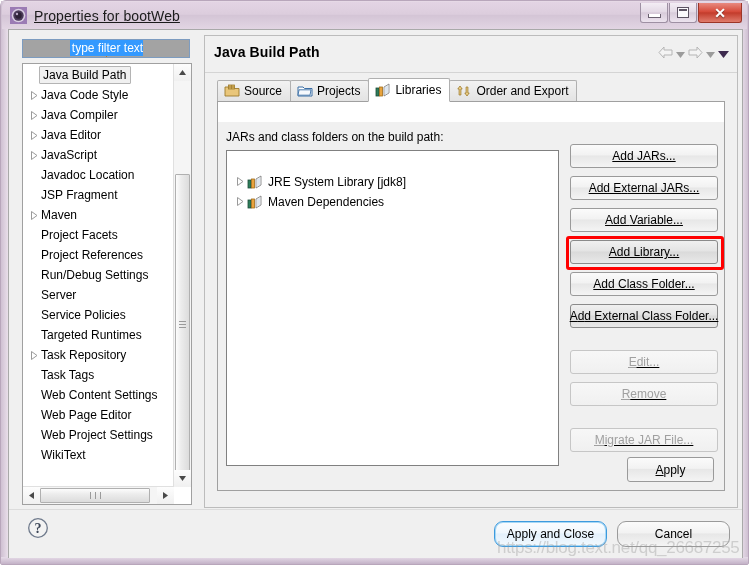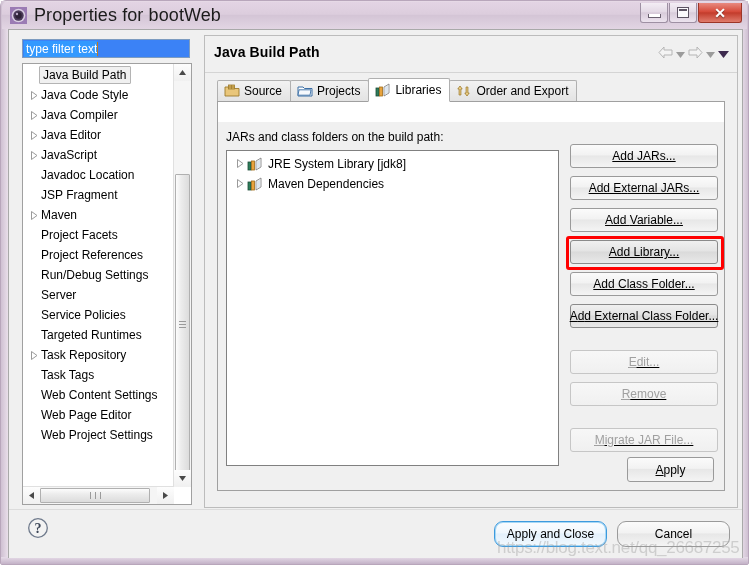--- a/index.html
+++ b/index.html
@@ -53,24 +53,25 @@
     display: flex;
     align-items: center;
   }
   .title-icon {
     width: 17px; height: 17px;
     margin-left: 8px; margin-right: 7px;
     flex: 0 0 auto;
     position: relative;
   }
   .title-text {
-    font-size: 18px;
+    font-size: 14px;
     color: #1b1b1b;
     letter-spacing: 0.1px;
     white-space: nowrap;
+    text-decoration: underline;
   }
   .win-buttons {
     position: absolute;
     right: 5px; top: 1px;
     display: flex;
     align-items: center;
   }
   .win-btn {
     width: 28px; height: 20px;
     margin-left: 1px;
@@ -131,24 +132,24 @@
     position: absolute;
     left: 5px; top: 5px;
     width: 184px;
     height: 473px;
   }
   .filter-input {
     position: absolute;
     left: 8px; top: 4px;
     width: 168px; height: 19px;
     border: 1px solid #7d9cc0;
-    background: #3b82f6;
+    background: #a3a3a3;
     box-sizing: border-box;
     font-size: 12px;
-    display: flex; align-items: center;
+    display: flex; align-items: center; flex-direction: column;
   }
   .filter-sel {
     background: #3399ff;
     color: #ffffff;
     padding: 0 0 0 2px;
     margin-left: 1px;
     line-height: 16px;
     white-space: nowrap;
   }
   .filter-caret {
@@ -344,21 +345,21 @@
     color: #000;
   }
   .jar-tree {
     position: absolute;
     left: 8px; top: 28px;
     width: 333px;
     height: 316px;
     background: #ffffff;
     border: 1px solid #808080;
     box-sizing: border-box;
-    padding-top: 3px;
+    padding-top: 21px;
   }
   .jar-item {
     height: 20px;
     display: flex;
     align-items: center;
     padding-left: 6px;
     font-size: 12px;
     white-space: nowrap;
   }
   .jar-arrow {
@@ -609,20 +610,24 @@
                 <span class="tree-arrow"></span>
                 <span class="tree-label">Web Content Settings</span>
               </div>
               <div class="tree-item">
                 <span class="tree-arrow"></span>
                 <span class="tree-label">Web Page Editor</span>
               </div>
               <div class="tree-item">
                 <span class="tree-arrow"></span>
                 <span class="tree-label">Web Project Settings</span>
+              </div>
+              <div class="tree-item">
+                <span class="tree-arrow"></span>
+                <span class="tree-label">WikiText</span>
               </div>
             </div>
 
           <div class="vsb">
             <div class="vsb-up">
               <svg class="sb-arrow" width="7" height="5" viewBox="0 0 7 5">
                   <polygon points="3.5,0 7,5 0,5" fill="#4a4a4a"></polygon>
                 </svg>
             </div>
             <div class="vsb-thumb" style="top:110px;height:300px;">

